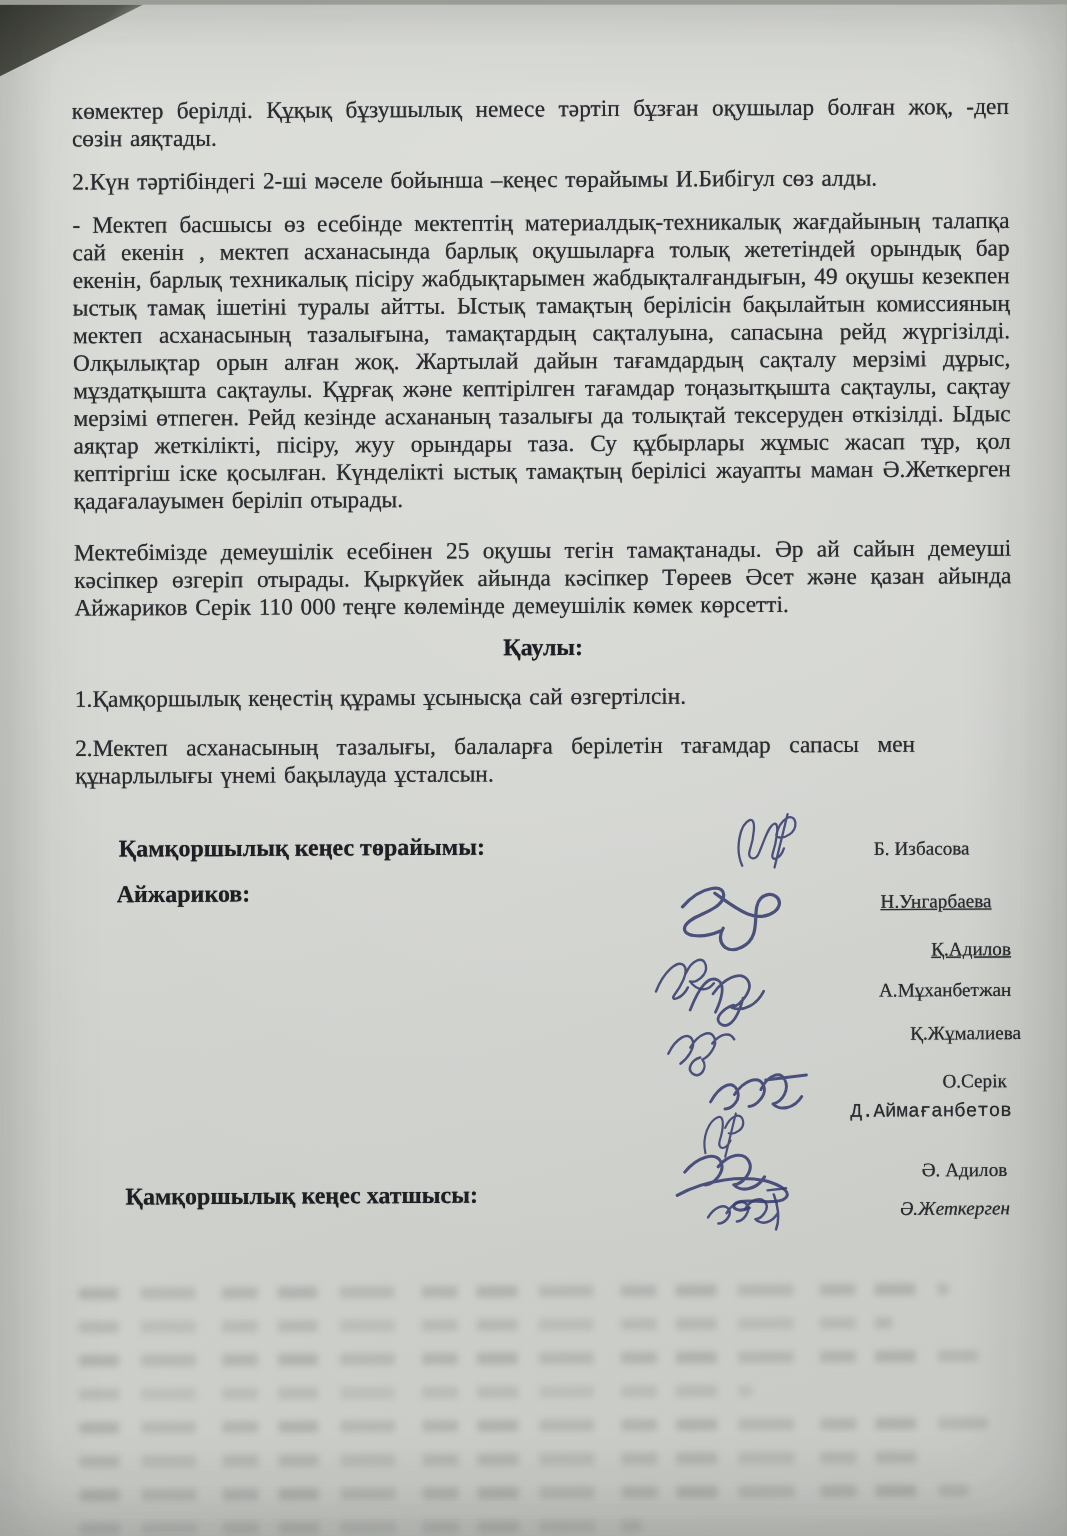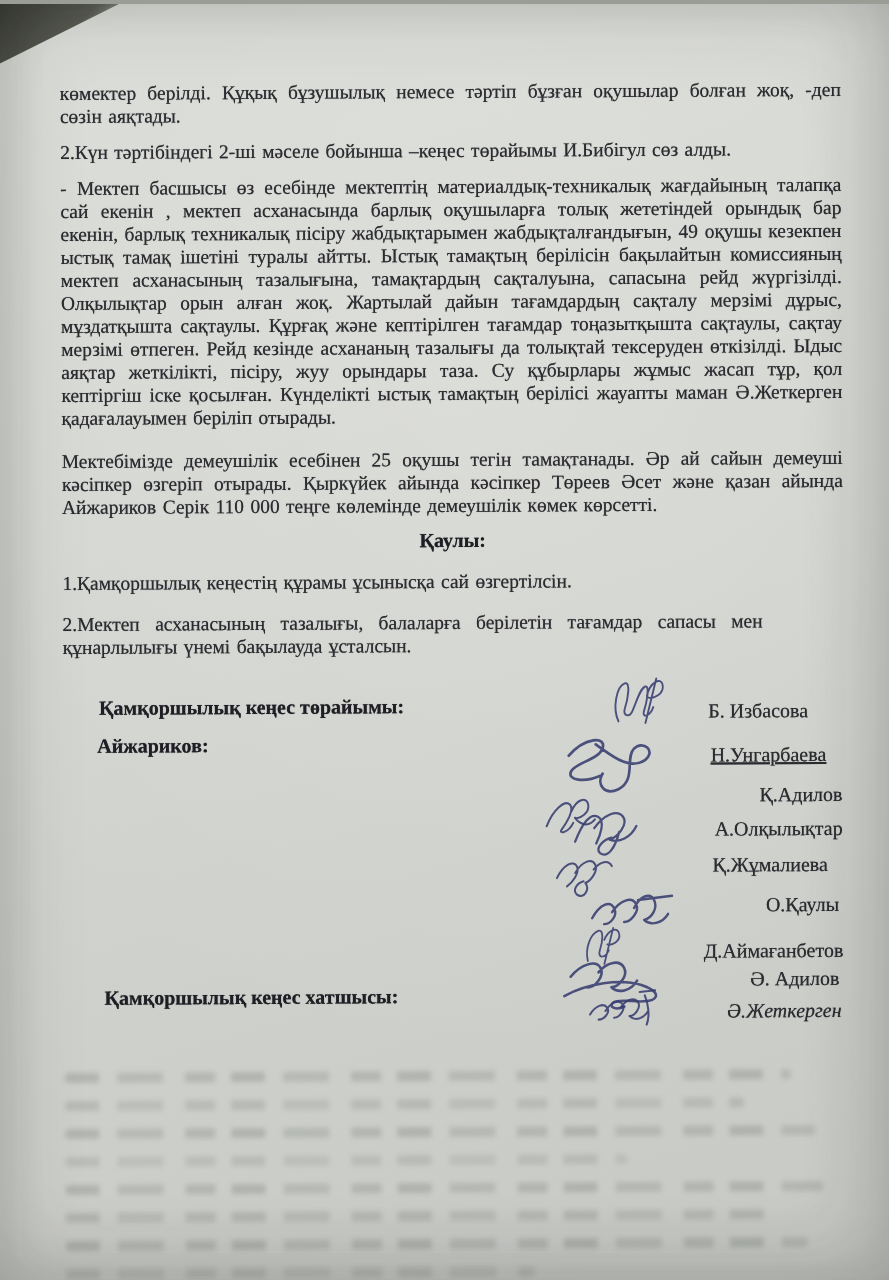--- a/index.html
+++ b/index.html
@@ -53,21 +53,21 @@
   .sig-area{
     position:relative;margin:32px -46px 0 -62px;height:352px;
   }
   .sig-label{
     position:absolute;font-weight:bold;font-size:20px;
     color:var(--heading,#1e1e24);
     text-shadow:0 0 0.7px rgba(30,30,36,0.8);
     white-space:nowrap;
   }
   .sig-name{
-    position:absolute;font-size:20px;white-space:nowrap;
+    position:absolute;font-size:16px;white-space:nowrap;
     text-shadow:0 0 0.7px rgba(42,42,48,0.75);
   }
   .sig-ink{position:absolute;z-index:3;}
   .sig-ink path{
     fill:none;stroke:var(--ink,#383e6f);stroke-width:2.4;
     stroke-linecap:round;stroke-linejoin:round;opacity:0.88;
   }
   .bleed{
     margin:30px 0 0 0;opacity:0.55;
   }
@@ -99,25 +99,25 @@
     <p class="decision narrow">2.Мектеп асханасының тазалығы, балаларға берілетін тағамдар сапасы мен құнарлылығы үнемі бақылауда ұсталсын.</p>
 
     <div class="sig-area">
 
       <div class="sig-label" style="top:6px;left:98px;">Қамқоршылық кеңес төрайымы:</div>
       <div class="sig-label" style="top:44px;left:96px;">Айжариков:</div>
       <div class="sig-label" style="top:296px;left:102px;">Қамқоршылық кеңес хатшысы:</div>
 
       <div class="sig-name" style="top:12px;right:82px;">Б. Избасова</div>
       <div class="sig-name" style="top:56px;right:64px;text-decoration:underline;">Н.Унгарбаева</div>
-      <div class="sig-name" style="top:96px;right:48px;">Қ.Адилов</div>
-      <div class="sig-name" style="top:130px;right:48px;">А.Олқылықтар</div>
-      <div class="sig-name" style="top:166px;right:63px;text-align:right;">Қ.Жұмалиева</div>
-      <div class="sig-name" style="top:206px;right:52px;">О.Қаулы</div>
-      <div class="sig-name" style="top:252px;right:48px;">Д.Аймағанбетов</div>
+      <div class="sig-name" style="top:96px;right:48px;text-decoration:underline;">Қ.Адилов</div>
+      <div class="sig-name" style="top:130px;right:48px;">А.Мұханбетжан</div>
+      <div class="sig-name" style="top:166px;right:40px;text-align:right;">Қ.Жұмалиева</div>
+      <div class="sig-name" style="top:206px;right:52px;">О.Серік</div>
+      <div class="sig-name" style="top:230px;right:48px;font-family:Liberation Mono, monospace;">Д.Аймағанбетов</div>
       <div class="sig-name" style="top:280px;right:52px;">Ә. Адилов</div>
       <div class="sig-name" style="top:312px;right:50px;font-style:italic;">Ә.Жеткерген</div>
 
       <svg class="sig-ink" style="top:-28px;left:600px;" width="95" height="80" viewBox="0 0 120 70">
           <path d="M22,62 C14,44 20,18 30,14 C38,11 34,34 30,46 C27,55 36,58 40,48 C46,34 50,20 56,18 C62,16 58,38 54,50 C52,58 62,56 66,44 M58,30 C62,12 76,6 78,16 C80,28 66,34 60,32 M70,8 L56,64"></path>
         </svg>
       <svg class="sig-ink" style="top:28px;left:545px;" width="135" height="90" viewBox="0 0 120 70">
           <path d="M20,30 C34,14 54,12 50,24 C46,34 26,36 22,44 C18,52 34,54 48,48 M44,20 C58,30 74,44 88,34 C98,26 86,16 78,24 C70,32 80,52 64,60 C52,66 44,56 50,46"></path>
         </svg>
       <svg class="sig-ink" style="top:92px;left:535px;" width="100" height="70" viewBox="0 0 120 70">

